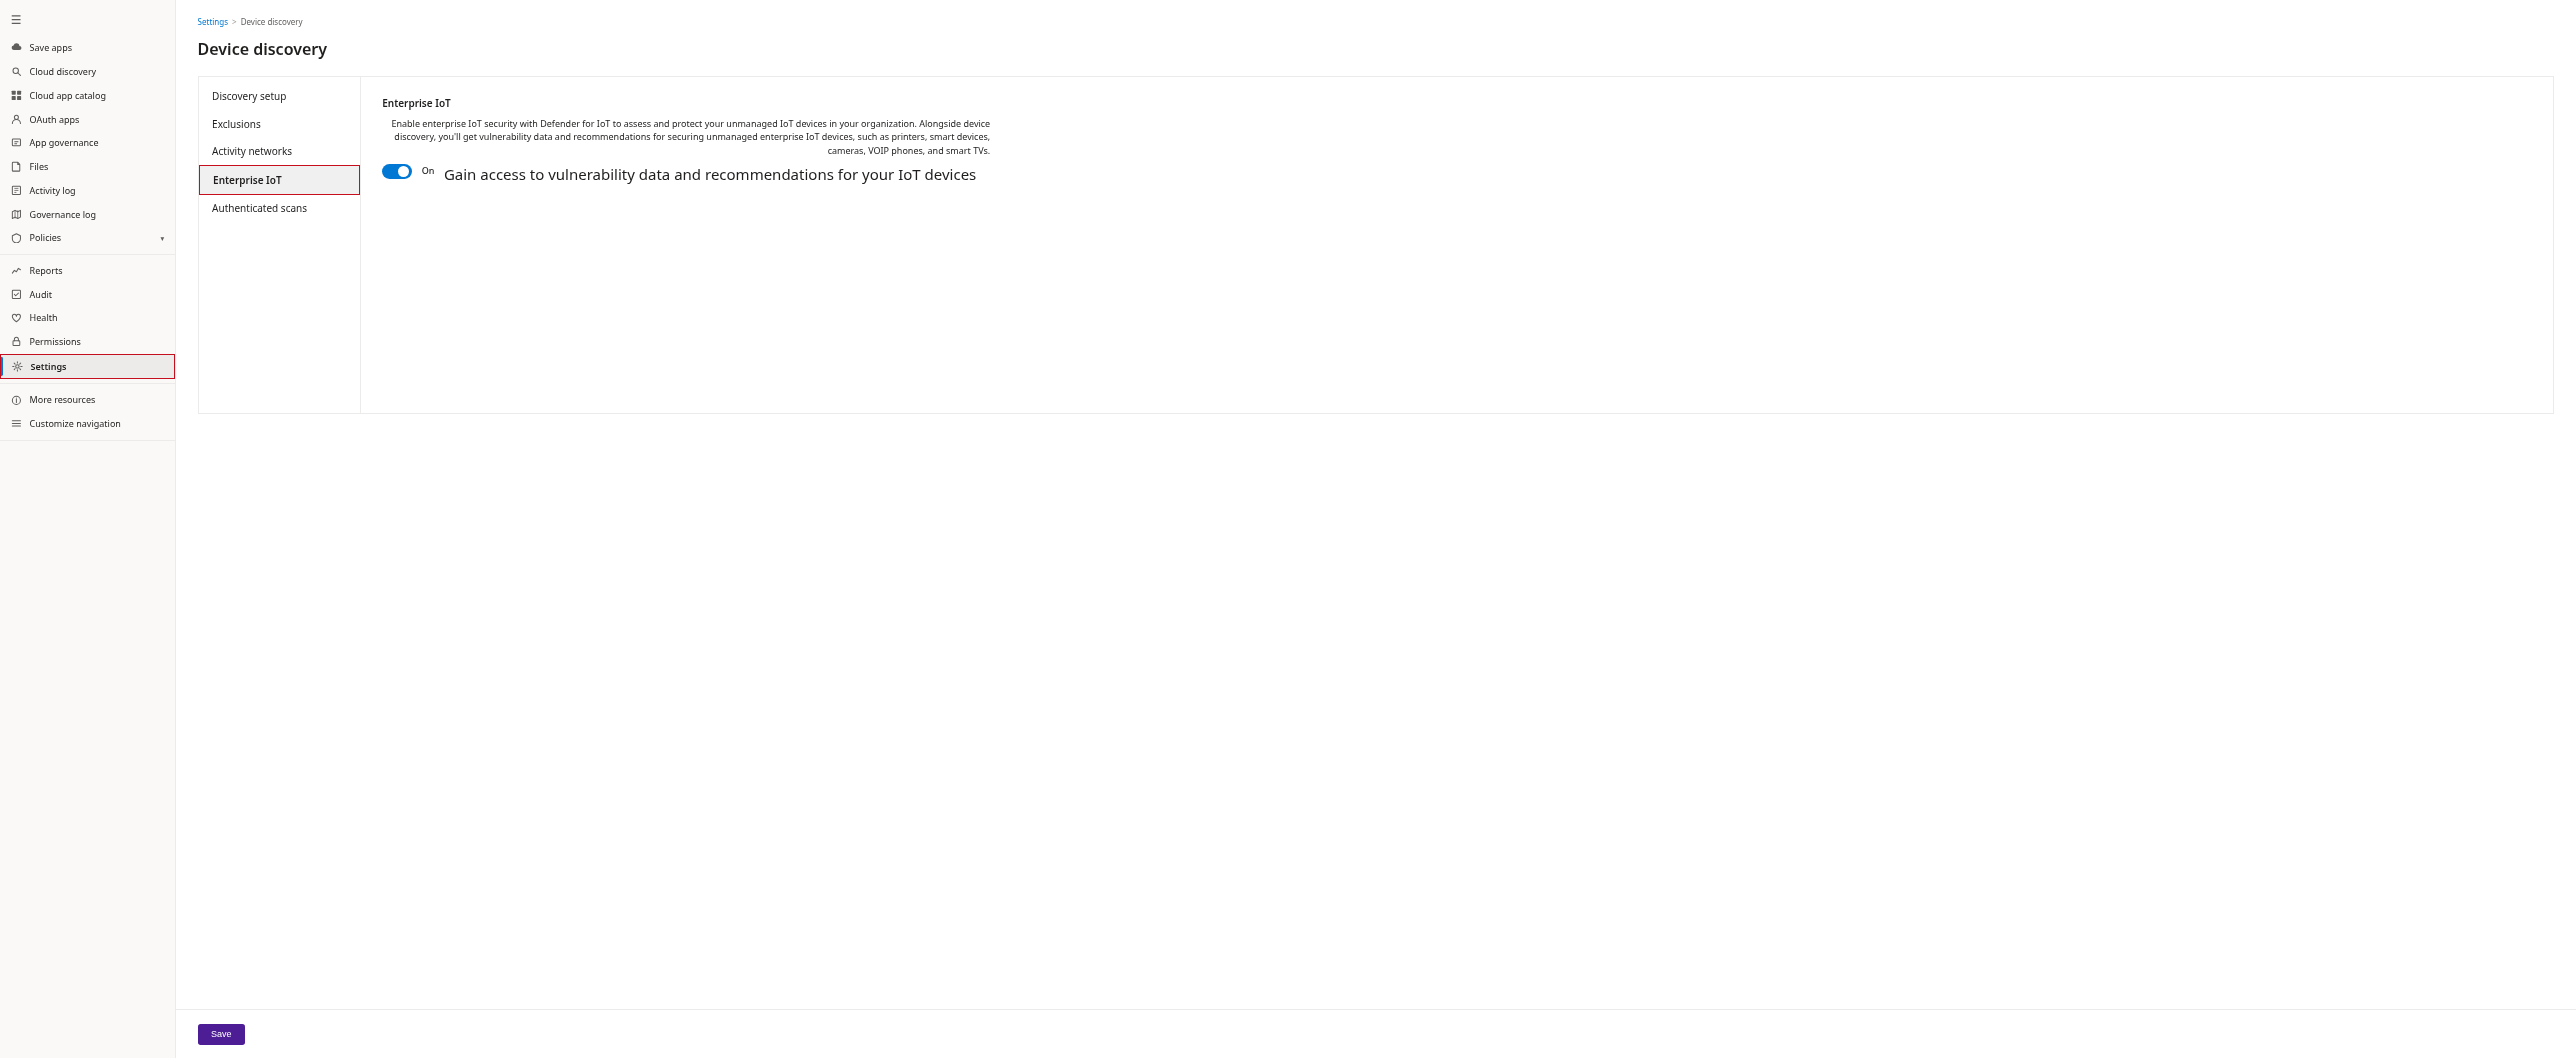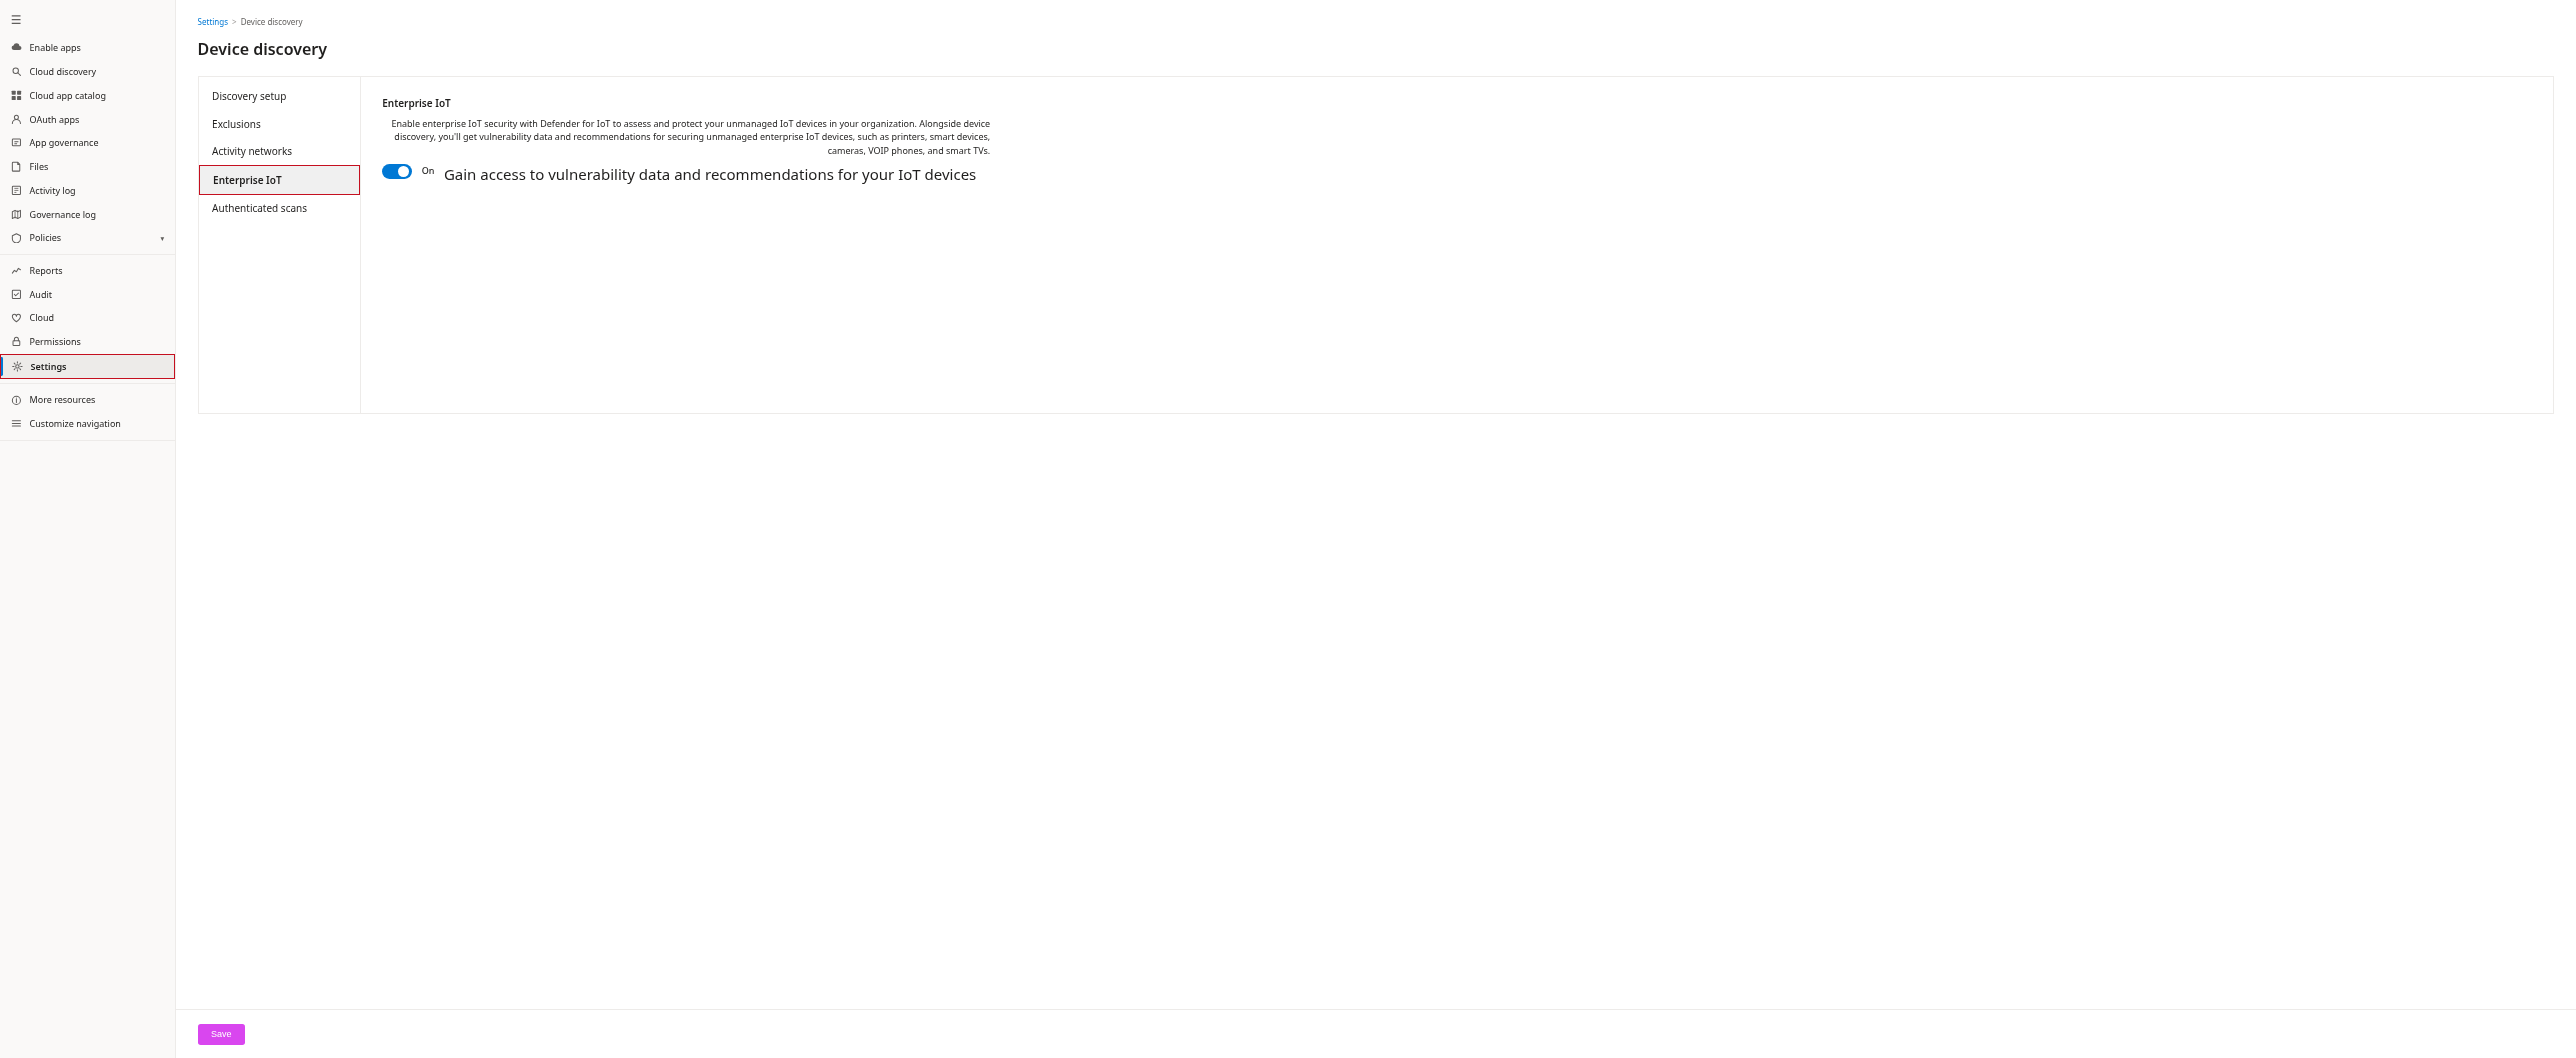--- a/index.html
+++ b/index.html
@@ -225,21 +225,21 @@
       font-size: 15px;
       color: #201f1e;
     }
 
     .bottom-bar {
       padding: 13.5px 21.6px;
       border-top: 0.7px solid #edebe9;
     }
 
     .save-btn {
-      background: #d946ef;
+      background: #4c1d95;
       color: white;
       border: none;
       padding: 5.4px 13.5px;
       font-size: 9px;
       font-weight: 500;
       border-radius: 2.7px;
       cursor: pointer;
     }
 
     
@@ -255,21 +255,21 @@
     <span class="hamburger-icon">☰</span>
   </div>
 
   <div id="sidebar-items-container">
       <div class="nav-item">
         <span class="nav-icon">
           <svg width="10.8" height="10.8" viewBox="0 0 16 16" fill="none">
             <path d="M12.5 6.5A4.5 4.5 0 0 0 8 2a4.5 4.5 0 0 0-4.268 3.075A3.5 3.5 0 0 0 4.5 12h8a3 3 0 0 0 0-6h-.002A4.497 4.497 0 0 0 12.5 6.5z" fill="#605e5c"></path>
           </svg>
         </span>
-        <span class="nav-label">Enable apps</span>
+        <span class="nav-label">Save apps</span>
       </div>
       <div class="nav-item">
         <span class="nav-icon">
           <svg width="10.8" height="10.8" viewBox="0 0 16 16" fill="none">
             <circle cx="7" cy="7" r="4" stroke="#605e5c" stroke-width="1.5"></circle>
             <line x1="10" y1="10" x2="14" y2="14" stroke="#605e5c" stroke-width="1.5" stroke-linecap="round"></line>
           </svg>
         </span>
         <span class="nav-label">Cloud discovery</span>
       </div>
@@ -359,21 +359,21 @@
           </svg>
         </span>
         <span class="nav-label">Audit</span>
       </div>
       <div class="nav-item">
         <span class="nav-icon">
           <svg width="10.8" height="10.8" viewBox="0 0 16 16" fill="none">
             <path d="M8 13S2 9 2 5a3 3 0 0 1 6 0 3 3 0 0 1 6 0c0 4-6 8-6 8z" stroke="#605e5c" stroke-width="1.5" stroke-linejoin="round"></path>
           </svg>
         </span>
-        <span class="nav-label">Cloud</span>
+        <span class="nav-label">Health</span>
       </div>
       <div class="nav-item">
         <span class="nav-icon">
           <svg width="10.8" height="10.8" viewBox="0 0 16 16" fill="none">
             <rect x="3" y="7" width="10" height="7" rx="1" stroke="#605e5c" stroke-width="1.5"></rect>
             <path d="M5 7V5a3 3 0 0 1 6 0v2" stroke="#605e5c" stroke-width="1.5" stroke-linecap="round"></path>
           </svg>
         </span>
         <span class="nav-label">Permissions</span>
       </div>

